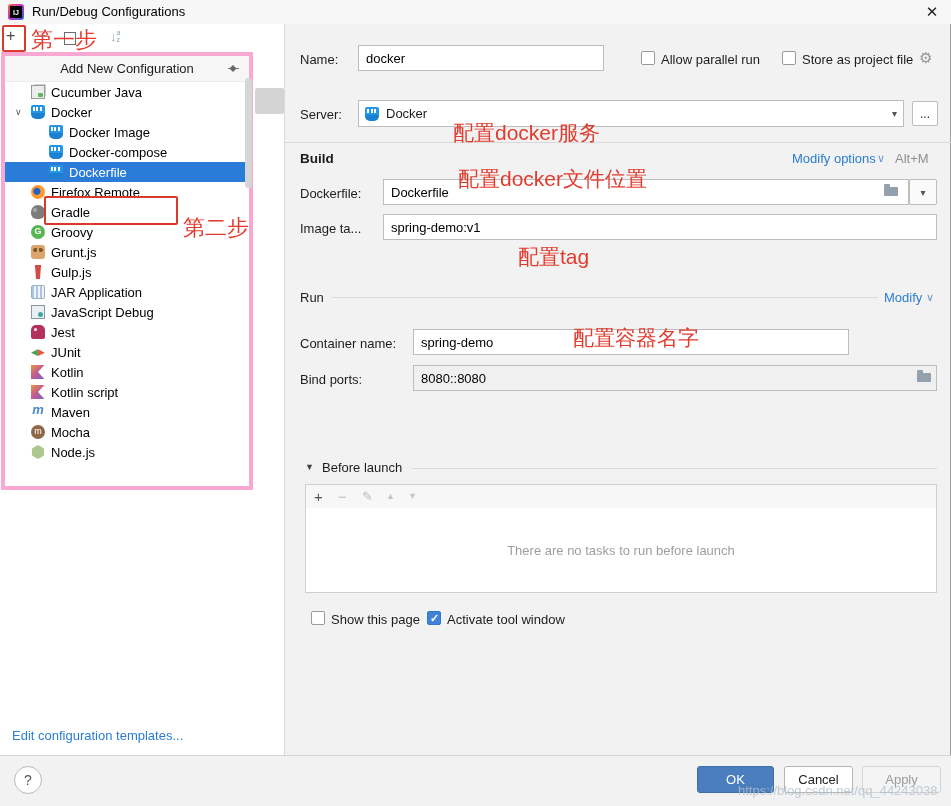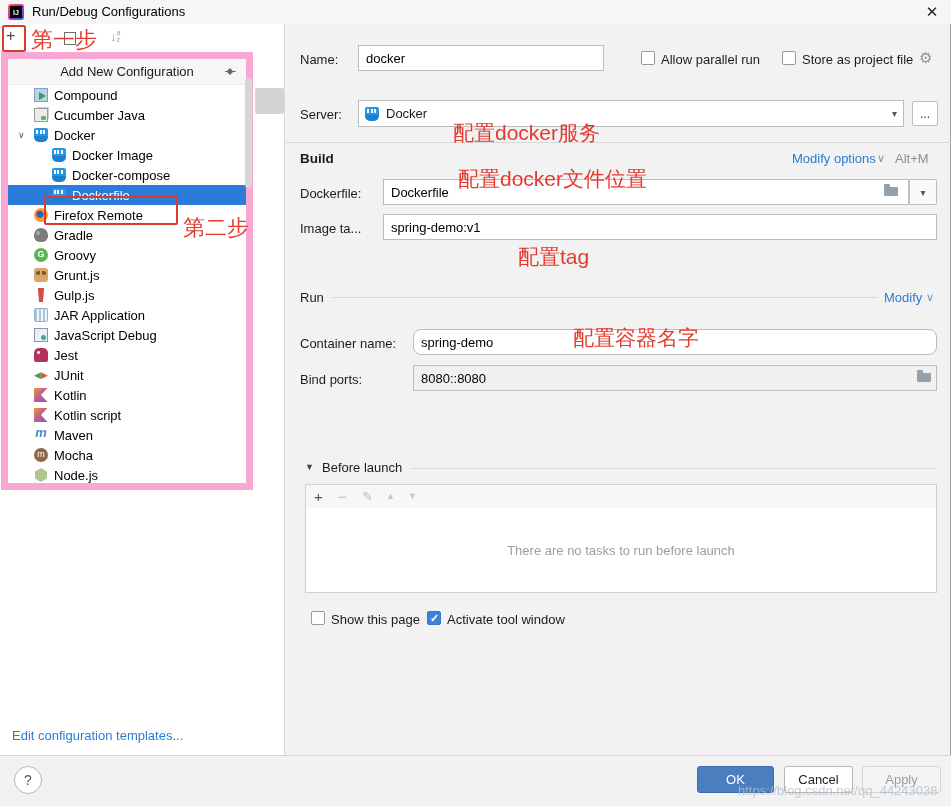--- a/index.html
+++ b/index.html
@@ -37,21 +37,21 @@
   
   .leftpane{position:absolute;left:0;top:24px;width:285px;height:731px;background:#fff;
             border-right:1px solid #d9d9d9;box-sizing:border-box;}
   .tbi{position:absolute;font-size:16px;color:#4a4a4a;line-height:16px;}
   .copyicon{position:absolute;width:10px;height:11px;border:1px solid #6d6d6d;background:#fff;}
   .copyicon::before{content:"";position:absolute;left:2px;top:-4px;width:10px;height:11px;
             border:1px solid #6d6d6d;background:#e8e8e8;z-index:-1;}
   .sortletters{display:inline-block;font-size:7px;line-height:7px;color:#8fa3b4;vertical-align:top;}
 
   .treebox{position:absolute;left:1px;top:28px;width:252px;height:438px;background:#fff;
-           border:7px solid #f9a8d4;box-sizing:border-box;overflow:hidden;}
+           border:4px solid #f9a8d4;box-sizing:border-box;overflow:hidden;}
   .treehead{height:25px;background:#f6f6f6;border-bottom:1px solid #ececec;display:flex;
             align-items:center;justify-content:center;font-size:13px;color:#1c1c1c;position:relative;}
   .collapse{position:absolute;right:9px;top:5px;width:13px;height:15px;
             background:linear-gradient(#777,#777) center/11px 1px no-repeat;}
   .collapse::before{content:"";position:absolute;left:2px;top:0;border:4px solid transparent;border-bottom:4px solid #666;}
   .collapse::after{content:"";position:absolute;left:2px;bottom:0;border:4px solid transparent;border-top:4px solid #666;}
 
   .trow{height:20px;display:flex;align-items:center;font-size:13px;color:#000;white-space:nowrap;}
   .trow[data-indent="0"]{padding-left:10px;}
   .trow[data-indent="1"]{padding-left:28px;}
@@ -133,25 +133,20 @@
     <span class="tbi" style="left:110px;top:5px;color:#93a5b4;font-size:13px;"><span>↓</span><span class="sortletters"><span>a</span><br><span>z</span></span></span>
 
     <div class="treebox">
       <div class="treehead">
         <span>Add New Configuration</span>
         <span class="collapse"></span>
       </div>
       <div>
 
 
-          <div class="trow" data-icon="compound" data-indent="0">
-            <span class="chev">∨</span>
-            <span class="ticon" data-icon="compound"></span>
-            <span>Compound</span>
-          </div>
 
           <div class="trow" data-icon="cucumber" data-indent="0">
             <span class="chev">∨</span>
             <span class="ticon" data-icon="cucumber"></span>
             <span>Cucumber Java</span>
           </div>
 
           <div class="trow" data-icon="docker" data-indent="0" data-chevron="true">
             <span class="chev">∨</span>
             <span class="ticon" data-icon="docker"></span>
@@ -306,21 +301,21 @@
     <div class="input" style="left:383px;top:214px;width:554px;height:26px;">
       <span>spring-demo:v1</span>
     </div>
 
     <span class="label" style="left:300px;top:290px;">Run</span>
     <div class="divline" style="left:332px;top:297px;width:546px;"></div>
     <span class="label link" style="left:884px;top:290px;">Modify</span>
     <span class="label" style="left:926px;top:291px;color:#6a95c8;font-size:11px;">∨</span>
 
     <span class="label" style="left:300px;top:336px;">Container name:</span>
-    <div class="input" style="left:413px;top:329px;width:524px;height:26px;border-radius:8px;">
+    <div class="input" style="left:413px;top:329px;width:436px;height:26px;">
       <span>spring-demo</span>
     </div>
 
     <span class="label" style="left:300px;top:372px;">Bind ports:</span>
     <div class="input" style="left:413px;top:365px;width:524px;height:26px;background:#f0f0f0;">
       <span>8080::8080</span>
     </div>
     <span class="folder" style="left:917px;top:373px;"></span>
 
     <span class="label" style="left:305px;top:462px;font-size:9px;color:#444;">▼</span>

